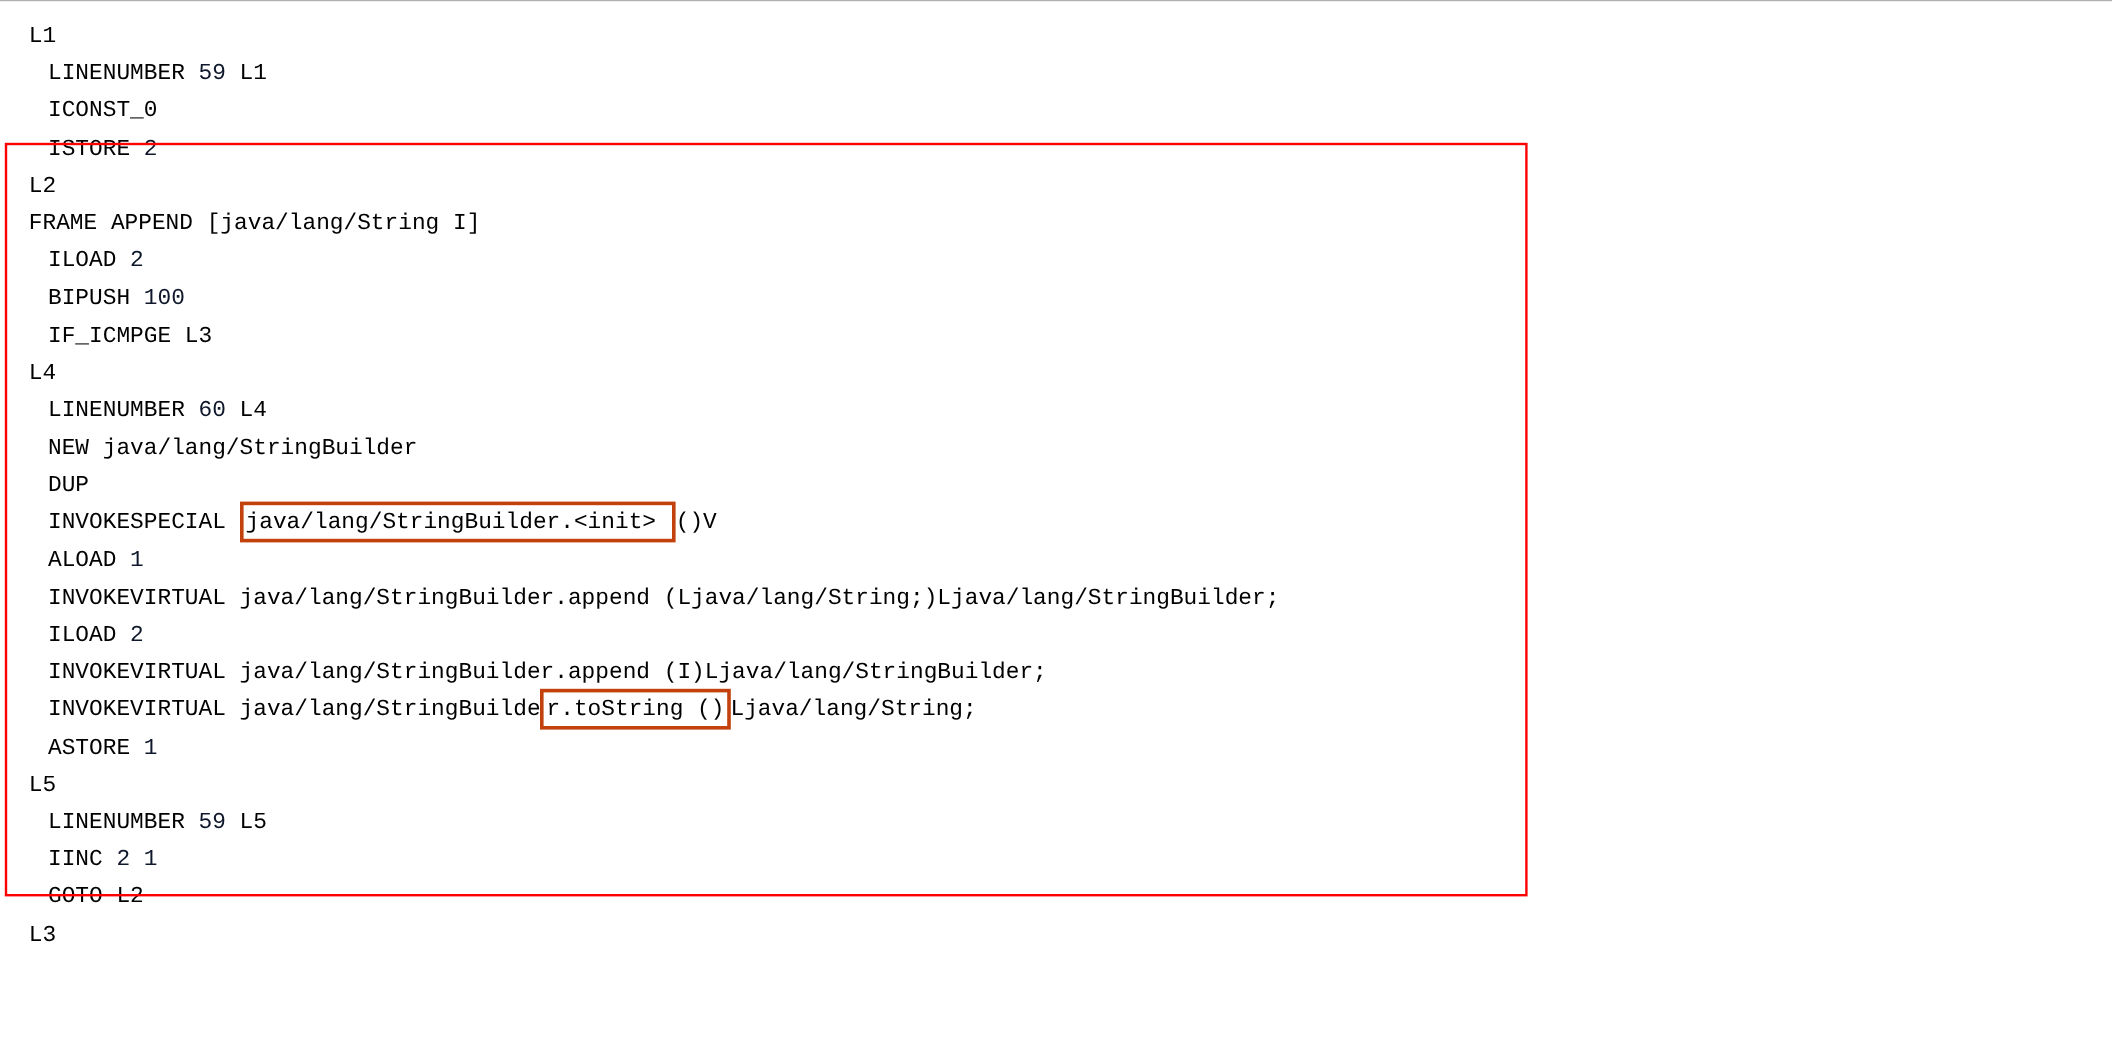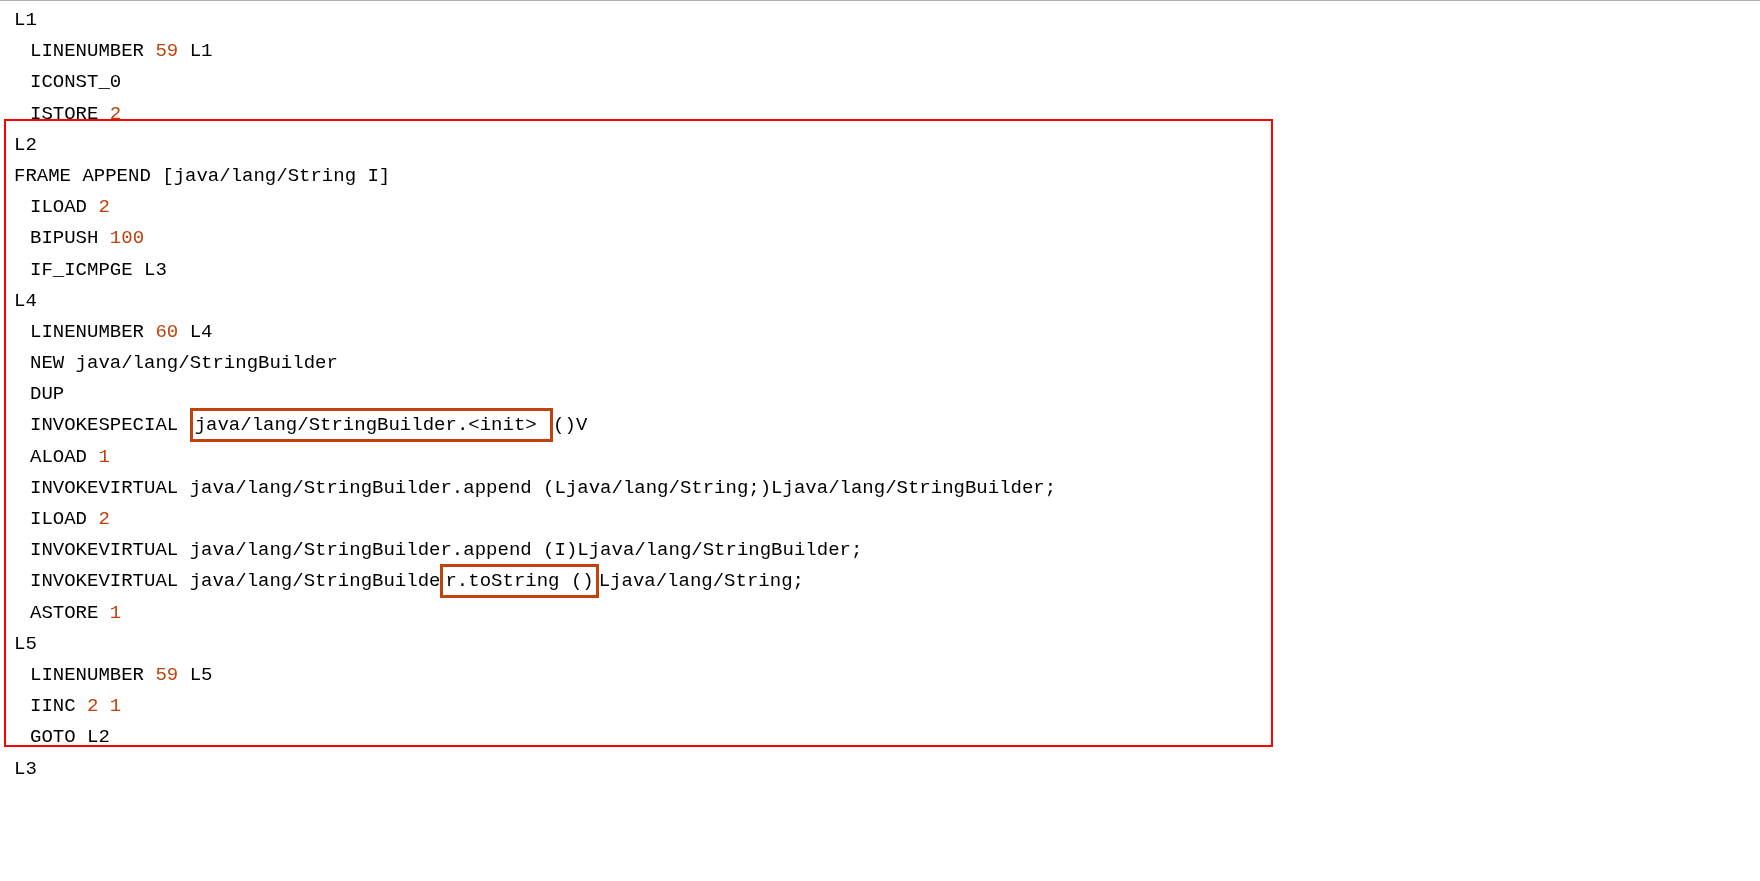--- a/index.html
+++ b/index.html
@@ -7,35 +7,35 @@
     font-size: 19px;
     line-height: 31.2px;
     margin: 0;
     padding: 0;
     background: #ffffff;
     color: #000000;
   }
   .code-container {
     white-space: pre;
     position: relative;
-    padding: 4px;
+    padding: 14px;
   }
   .line {
     display: block;
     padding-left: 10px;
     height: 31.2px;
   }
   .indent {
     padding-left: 26px;
   }
   .label-indent {
     padding-left: 10px;
   }
   .num {
-    color: #c2410c;
+    color: #0f172a;
   }
   .red-box-outer {
     position: absolute;
     border: 2px solid #ff0000;
     pointer-events: none;
   }
   .red-box-inline {
     display: inline-block;
     border: 3px solid #c2410c;
     padding: 0 2px;

